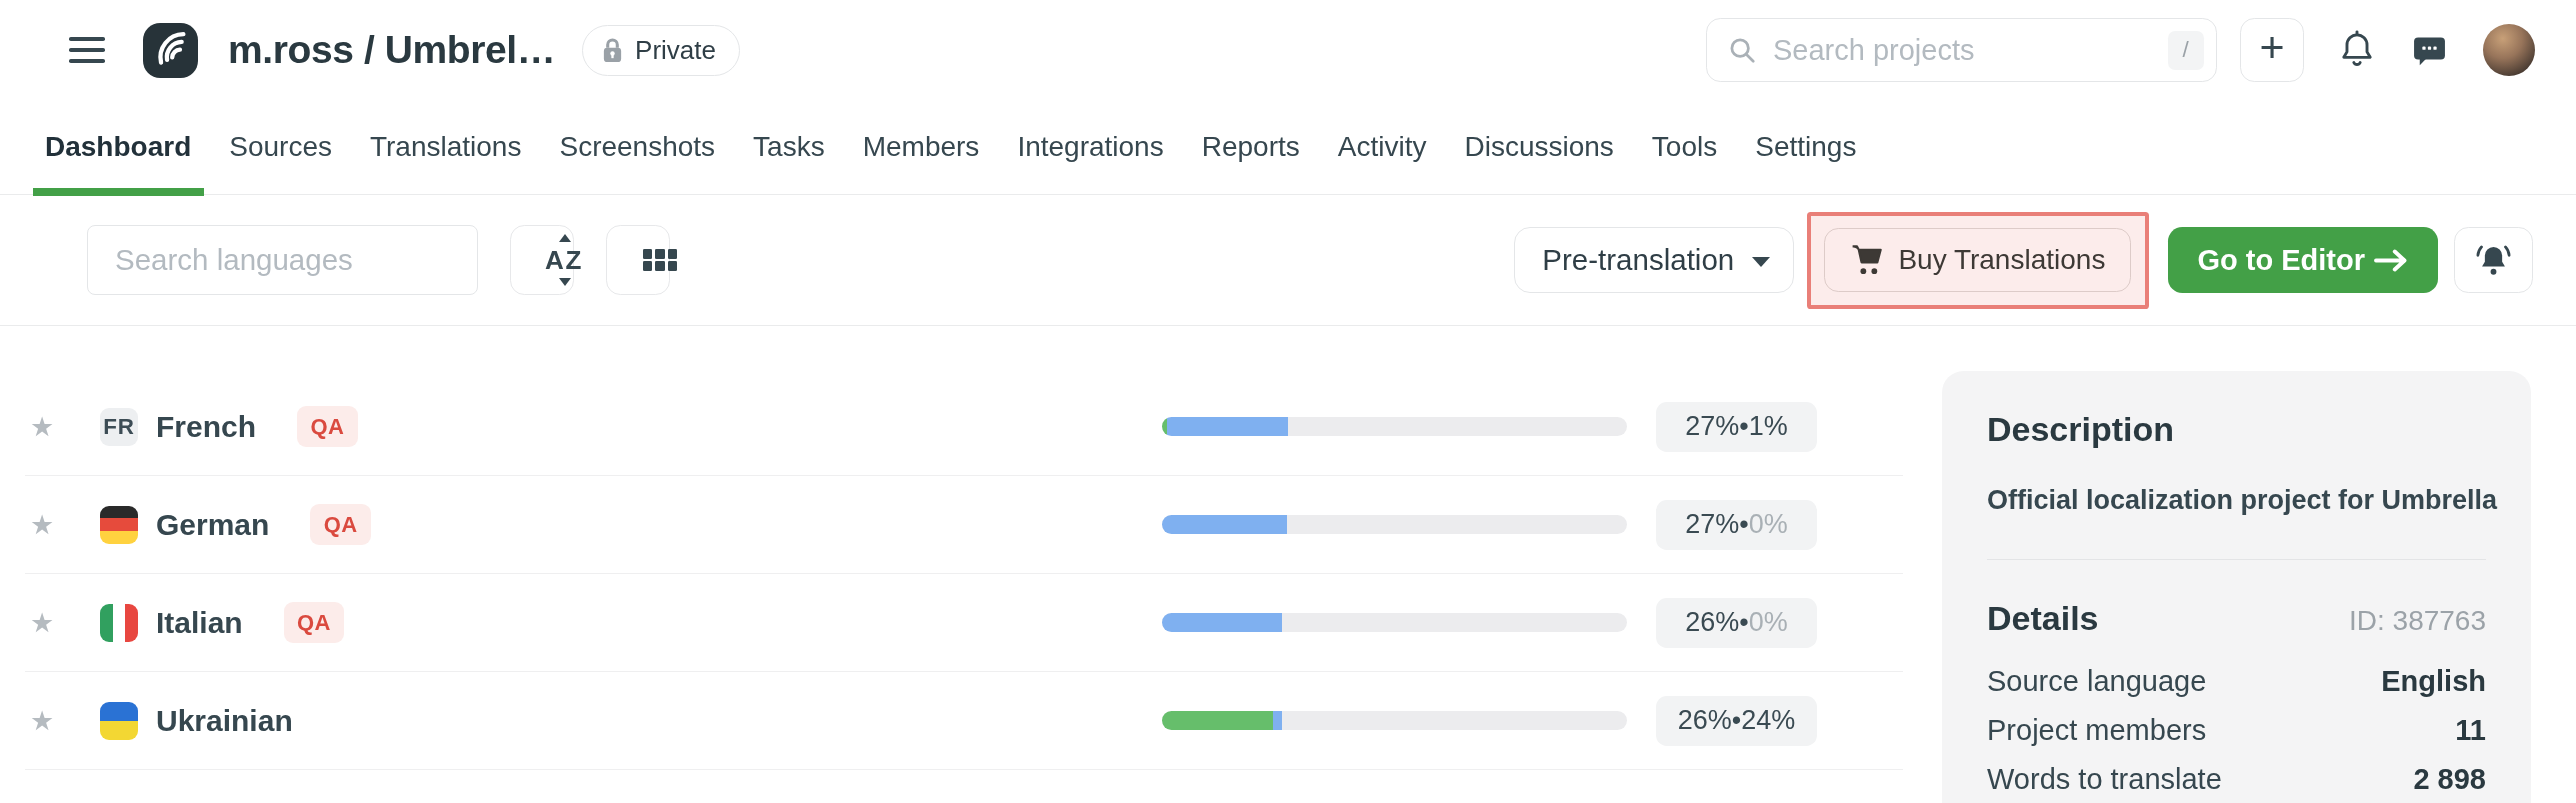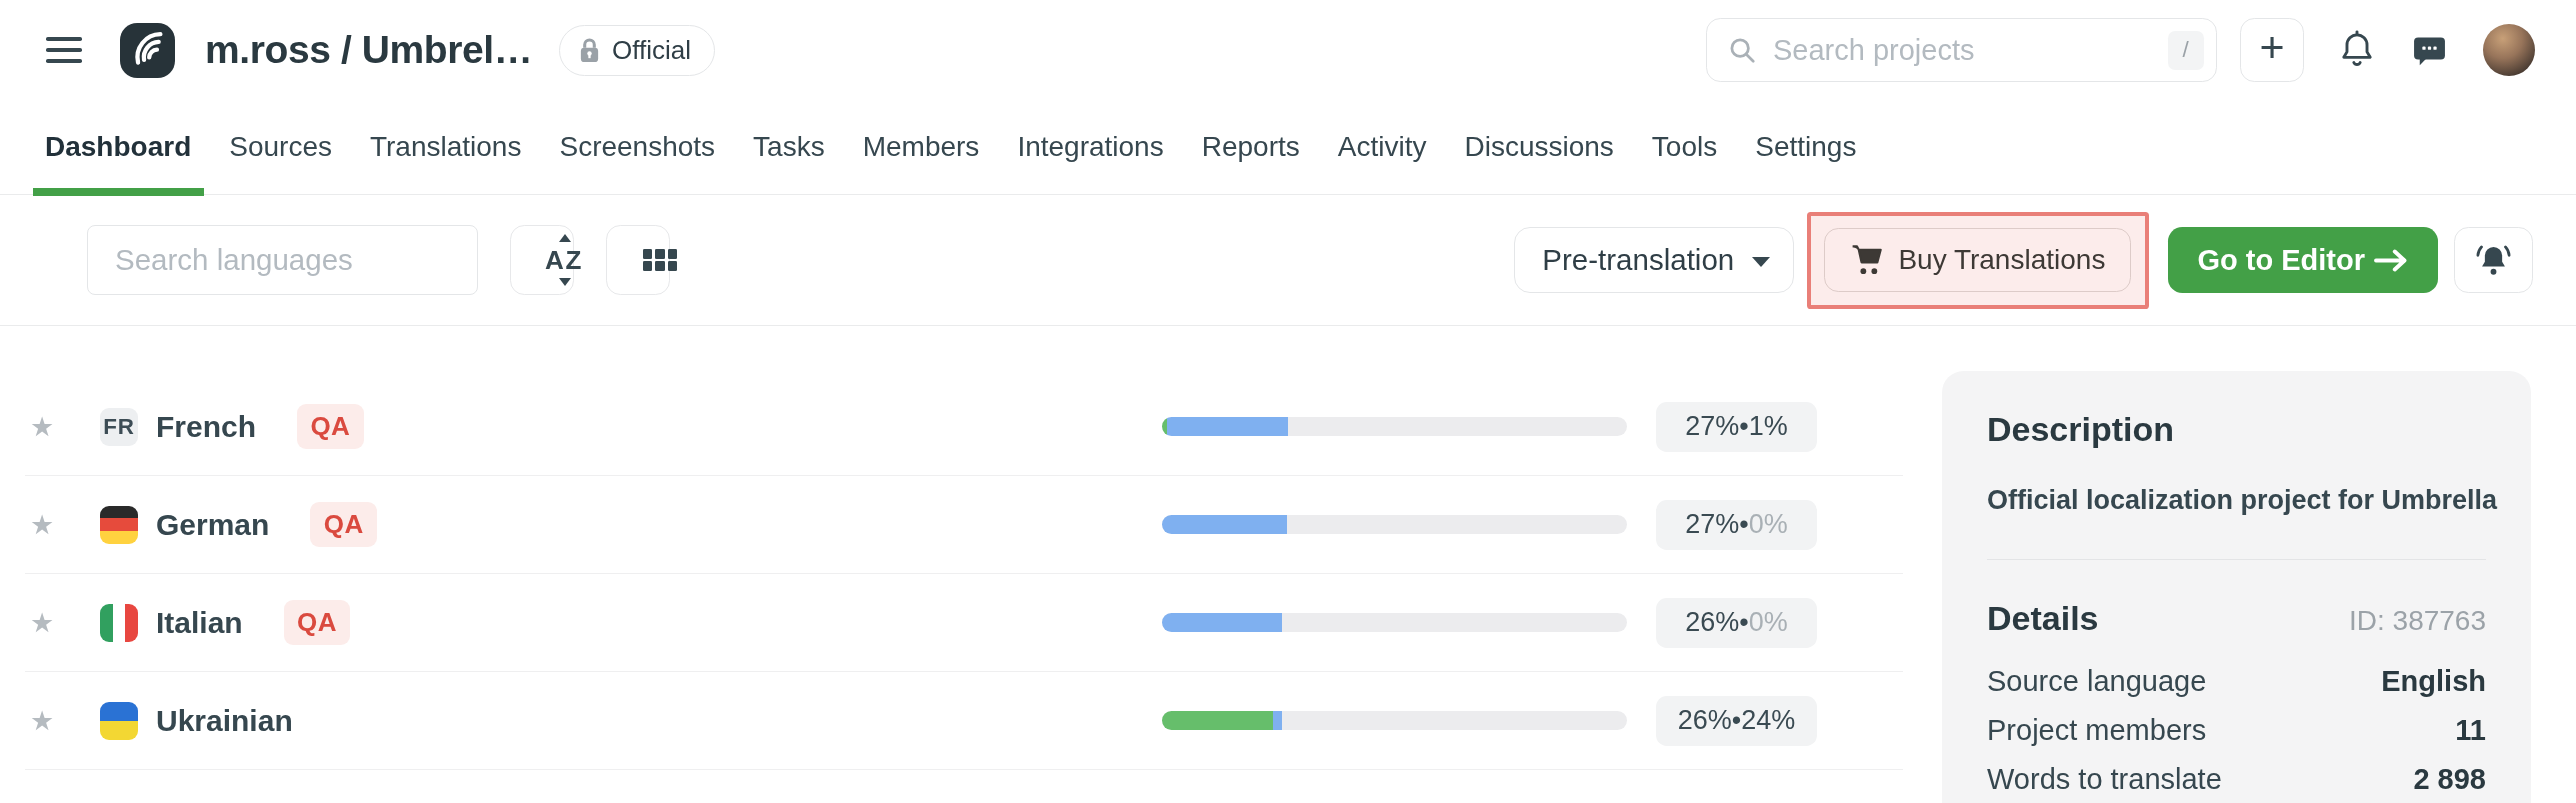--- a/index.html
+++ b/index.html
@@ -4,21 +4,21 @@
 <style>
   * { box-sizing: border-box; }
   html,body { margin:0; padding:0; }
   body {
     width:2576px; height:803px; overflow:hidden; background:#fff;
     font-family:"Liberation Sans", sans-serif; color:#36474f;
   }
   i { font-style:normal; }
 
   
-  .header { height:100px; display:flex; align-items:center; padding:0 41px 0 46px; }
+  .header { height:100px; display:flex; align-items:center; padding:0 41px 0 69px; }
   .hamburger { width:36px; display:flex; flex-direction:column; gap:7.2px; cursor:pointer; }
   .hamburger i { height:3.6px; background:#36474f; border-radius:1.8px; }
   .logo { width:55px; height:55px; margin-left:38px; flex:none; }
   .title { margin-left:30px; font-size:39px; font-weight:700; color:#2a3940; white-space:nowrap; letter-spacing:-0.4px; }
   .private { margin-left:27px; display:flex; align-items:center; gap:10.7px;
     border:1.8px solid #e4e6e8; border-radius:894px; padding:9px 23px 9px 18px;
     font-size:26px; color:#2f3e46; }
   .spacer { flex:1; }
   .search { width:511px; height:64px; border:1.8px solid #e4e6e8; border-radius:14.3px;
     display:flex; align-items:center; padding:0 12.5px 0 19.7px; }
@@ -83,21 +83,21 @@
     padding-right:86px; cursor:pointer; }
   .star { font-size:27px; color:#b5bbc0; width:34px; text-align:center; cursor:pointer; flex:none; }
   .flag { width:38px; height:38px; border-radius:9px; margin-left:41px; overflow:hidden;
     display:flex; flex:none; }
   .flag-text { align-items:center; justify-content:center; background:#edeff1;
     font-size:22.4px; font-weight:600; color:#3c4c55; letter-spacing:0.9px; }
   .flag-h { flex-direction:column; }
   .flag-v { flex-direction:row; }
   .flag i { flex:1; }
   .lang-name { margin-left:18px; font-size:30px; font-weight:600; color:#36474f; white-space:nowrap; }
-  .qa { margin-left:41px; background:#fcecea; color:#da4a3f; font-size:26px; font-weight:700;
+  .qa { margin-left:41px; background:#fcecea; color:#da4a3f; font-size:22px; font-weight:700;
     padding:7.2px 13.4px; border-radius:9px; letter-spacing:0.4px; }
   .row-spacer { flex:1; }
   .bar { width:465px; height:19.7px; border-radius:9.8px; background:#ececee; overflow:hidden;
     display:flex; flex:none; }
   .bar i { height:100%; }
   .pct { width:161px; height:50px; margin-left:29.5px; background:#f2f3f4; border-radius:10.7px;
     display:flex; align-items:center; justify-content:center; font-size:27px; color:#3a4a52;
     flex:none; white-space:nowrap; }
   .pct .muted { color:#a9b0b5; }
 
@@ -133,21 +133,21 @@
 
   <div class="title">m.ross / Umbrel…</div>
 
   <div class="private">
     <svg width="23" height="27" viewBox="0 0 24 28">
       <rect x="3" y="11" width="18" height="15" rx="3.5" fill="#9aa1a7"></rect>
       <path d="M7 11 V8 a5 5 0 0 1 10 0 V11" fill="none" stroke="#9aa1a7" stroke-width="3.2"></path>
       <circle cx="12" cy="17" r="2.3" fill="#fff"></circle>
       <rect x="10.8" y="17.5" width="2.4" height="4.5" fill="#fff"></rect>
     </svg>
-    <span>Official</span>
+    <span>Private</span>
   </div>
 
   <div class="spacer"></div>
 
   <div class="search">
     <svg width="30" height="30" viewBox="0 0 24 24" fill="none" stroke="#aab1b7" stroke-width="2.2" stroke-linecap="round">
       <circle cx="10.5" cy="10.5" r="6.6"></circle>
         <path d="M15.6 15.6 L21 21"></path>
     </svg>
     <input type="text" placeholder="Search projects" style="">

